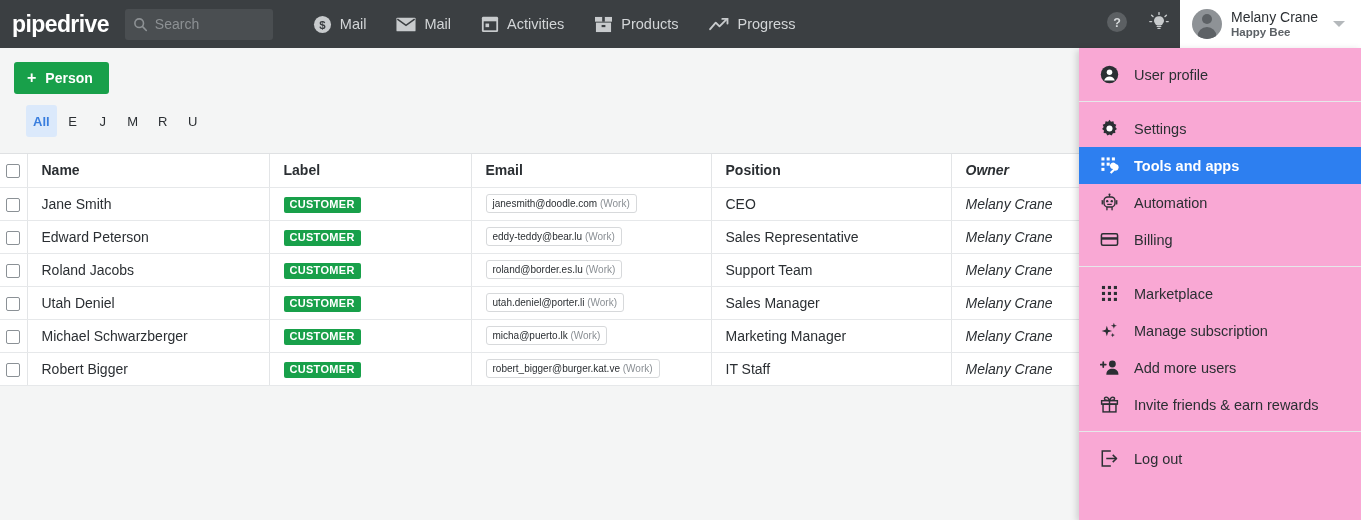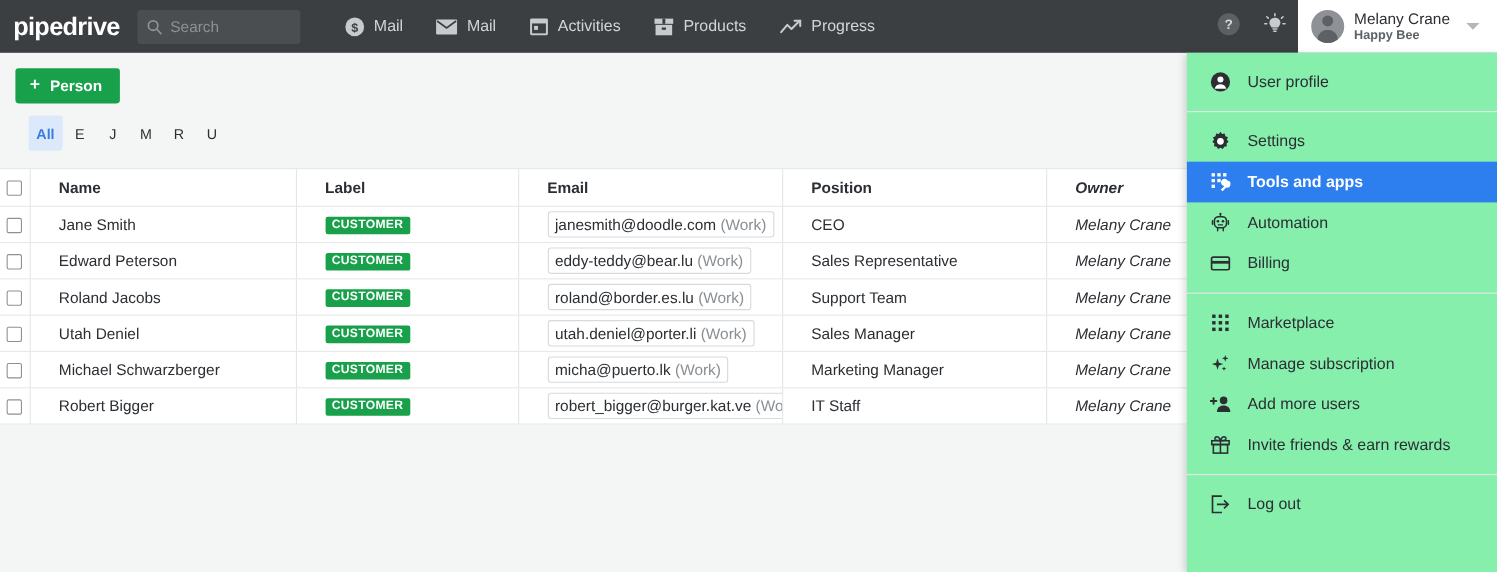--- a/index.html
+++ b/index.html
@@ -116,21 +116,21 @@
   .alphatab.active { background: #dbe9fb; color: #387dde; font-weight: bold; }
 
   
   .table-wrap { margin-top: 16px; background: #fff; border-top: 1px solid #dfe1e3; }
   table { border-collapse: collapse; width: 1361px; table-layout: fixed; background: #fff; }
   th, td {
     border-right: 1px solid #e3e5e7;
     border-bottom: 1px solid #e6e8ea;
     text-align: left; height: 33px;
     font-size: 14px; color: #2b2f33;
-    padding: 0 26px;
+    padding: 0 14px;
     overflow: hidden; white-space: nowrap;
   }
   th { font-weight: bold; background: #fff; height: 33px; }
   .col-chk  { width: 27px; padding: 0; text-align: center; border-right: 1px solid #e3e5e7; }
   .col-name { width: 242px; }
   .col-label{ width: 202px; }
   .col-email{ width: 240px; }
   .col-pos  { width: 240px; }
   .col-owner{ width: 240px; font-style: italic; }
   .col-rest { width: 170px; border-right: none; }
@@ -141,30 +141,30 @@
     border-radius: 2px; display: inline-block; background: #fff;
     vertical-align: middle; cursor: pointer;
   }
   .badge-customer {
     display: inline-block; background: #18a04a; color: #fff;
     font-size: 11px; font-weight: bold; letter-spacing: .3px;
     padding: 2px 6px 3px 6px; border-radius: 2px; line-height: 1;
   }
   .email-pill {
     display: inline-block; border: 1px solid #d7d9db; border-radius: 3px;
-    padding: 3px 6px; font-size: 14px; color: #2b2f33; background: #fff;
+    padding: 3px 6px; font-size: 10px; color: #2b2f33; background: #fff;
     cursor: pointer;
   }
   .email-pill .work { color: #8a8f94; }
 
   
   .dropdown {
     position: absolute; top: 48px; left: 1079px;
     width: 282px; height: 472px;
-    background: #86efac;
+    background: #f9a8d4;
     box-shadow: -2px 2px 7px rgba(0,0,0,.17);
     z-index: 20;
     padding-top: 8px;
   }
   .menuitem {
     display: flex; align-items: center; gap: 14px;
     height: 37px; padding: 0 18px 0 20px;
     font-size: 14.5px; color: #2b2f33;
     cursor: pointer;
   }

